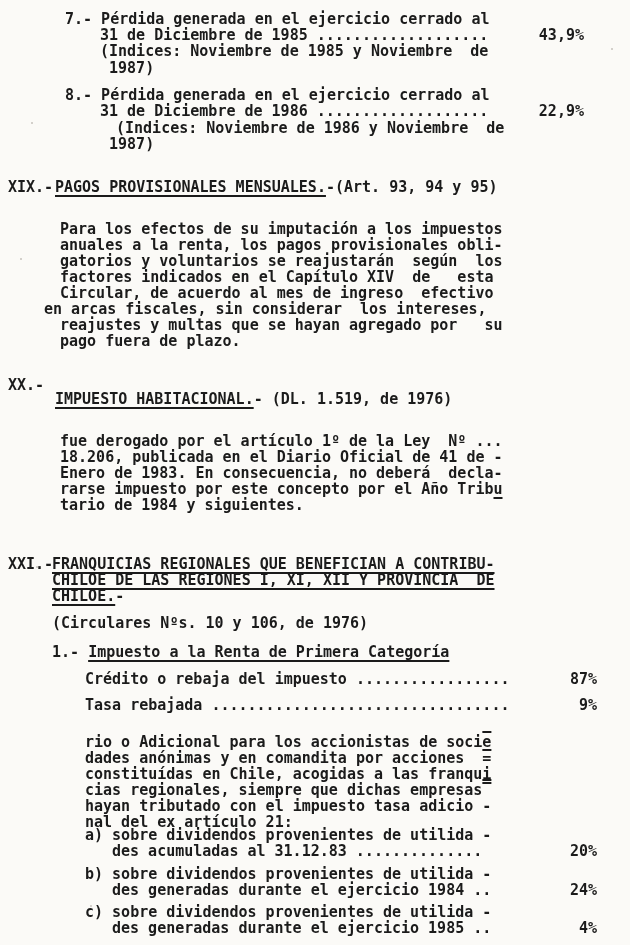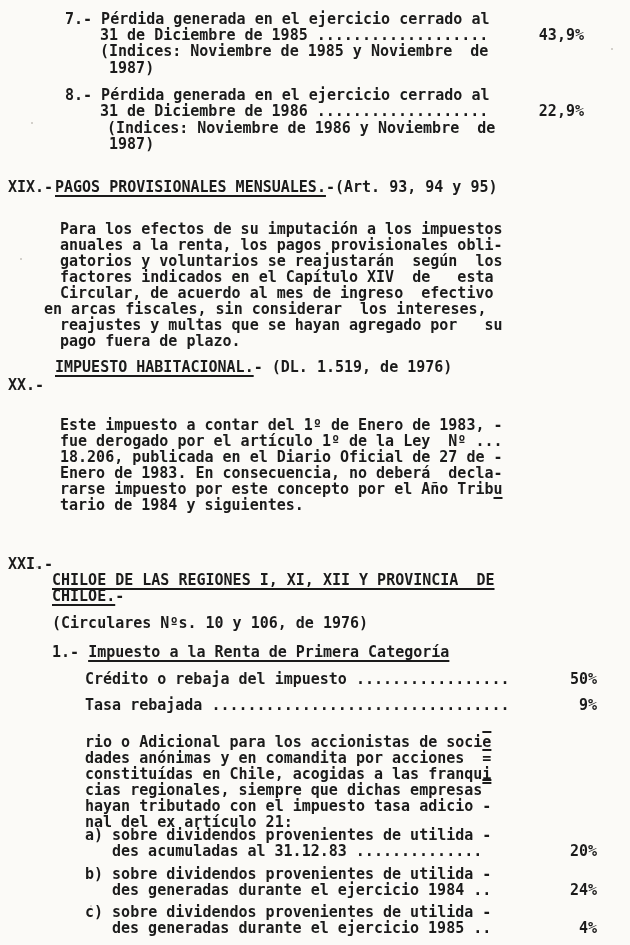--- a/index.html
+++ b/index.html
@@ -31,51 +31,51 @@
 
   <div class="ln" style="left:65px;top:11px">7.- Pérdida generada en el ejercicio cerrado al</div>
   <div class="ln" style="left:100px;top:27px">31 de Diciembre de 1985 ...................</div>
   <div class="ln val" style="right:46px;top:27px">43,9%</div>
   <div class="ln" style="left:100px;top:43px">(Indices: Noviembre de 1985 y Noviembre  de</div>
   <div class="ln" style="left:100px;top:60px"> 1987)</div>
 
   <div class="ln" style="left:65px;top:87px">8.- Pérdida generada en el ejercicio cerrado al</div>
   <div class="ln" style="left:100px;top:103px">31 de Diciembre de 1986 ...................</div>
   <div class="ln val" style="right:46px;top:103px">22,9%</div>
-  <div class="ln" style="left:107px;top:120px">(Indices: Noviembre de 1986 y Noviembre  de</div>
+  <div class="ln" style="left:116px;top:120px">(Indices: Noviembre de 1986 y Noviembre  de</div>
   <div class="ln" style="left:100px;top:136px"> 1987)</div>
 
   <div class="ln" style="left:8px;top:179px">XIX.-</div>
   <div class="ln" style="left:55px;top:179px"><span class="d-u">PAGOS PROVISIONALES MENSUALES.</span><span>-(Art. 93, 94 y 95)</span></div>
   <div class="ln" style="left:60px;top:221px">Para los efectos de su imputación a los impuestos</div>
   <div class="ln" style="left:60px;top:237px">anuales a la renta, los pagos provisionales obli-</div>
   <div class="ln" style="left:60px;top:253px">gatorios y voluntarios se reajustarán  según  los</div>
   <div class="ln" style="left:60px;top:269px">factores indicados en el Capítulo XIV  de   esta</div>
   <div class="ln" style="left:60px;top:285px">Circular, de acuerdo al mes de ingreso  efectivo</div>
   <div class="ln" style="left:44px;top:301px">en arcas fiscales, sin considerar  los intereses,</div>
   <div class="ln" style="left:60px;top:317px">reajustes y multas que se hayan agregado por   su</div>
   <div class="ln" style="left:60px;top:333px">pago fuera de plazo.</div>
 
   <div class="ln" style="left:8px;top:377px">XX.-</div>
-  <div class="ln" style="left:55px;top:359px"><span class="d-u">IMPUESTO HABITACIONAL.</span><span>- (DL. 1.519, de 1976)</span></div>
-  <div class="ln" style="left:60px;top:417px">Este impuesto a contar del 1º de Enero de 1983, -</div>
+  <div class="ln" style="left:55px;top:391px"><span class="d-u">IMPUESTO HABITACIONAL.</span><span>- (DL. 1.519, de 1976)</span></div>
   <div class="ln" style="left:60px;top:433px">fue derogado por el artículo 1º de la Ley  Nº ...</div>
-  <div class="ln" style="left:60px;top:449px">18.206, publicada en el Diario Oficial de 27 de -</div>
+  <div class="ln" style="left:60px;top:449px">18.206, publicada en el Diario Oficial de 41 de -</div>
   <div class="ln" style="left:60px;top:465px">Enero de 1983. En consecuencia, no deberá  decla-</div>
   <div class="ln" style="left:60px;top:481px"><span>rarse impuesto por este concepto por el Año Trib</span><span class="d-u">u</span></div>
   <div class="ln" style="left:60px;top:497px">tario de 1984 y siguientes.</div>
 
   <div class="ln" style="left:8px;top:556px">XXI.-</div>
+  <div class="ln" style="left:52px;top:556px"><span class="d-u">FRANQUICIAS REGIONALES QUE BENEFICIAN A CONTRIBU-</span></div>
   <div class="ln" style="left:52px;top:572px"><span class="d-u">CHILOE DE LAS REGIONES I, XI, XII Y PROVINCIA  DE</span></div>
   <div class="ln" style="left:52px;top:588px"><span class="d-u">CHILOE.</span><span>-</span></div>
   <div class="ln" style="left:52px;top:615px">(Circulares Nºs. 10 y 106, de 1976)</div>
 
   <div class="ln" style="left:52px;top:644px"><span>1.- </span><span class="d-u">Impuesto a la Renta de Primera Categoría</span></div>
   <div class="ln" style="left:85px;top:671px">Crédito o rebaja del impuesto .................</div>
-  <div class="ln val" style="right:33px;top:671px">50%</div>
+  <div class="ln val" style="right:33px;top:671px">87%</div>
   <div class="ln" style="left:85px;top:697px">Tasa rebajada .................................</div>
   <div class="ln val" style="right:33px;top:697px">9%</div>
 
   <div class="ln" style="left:85px;top:750px">dades anónimas y en comandita por acciones  =</div>
   <div class="ln" style="left:85px;top:734px"><span>rio o Adicional para los accionistas de soci</span><span class="d-uo">e</span></div>
   <div class="ln" style="left:85px;top:766px"><span>constituídas en Chile, acogidas a las franqu</span><span class="d-u">i</span></div>
   <div class="ln" style="left:85px;top:782px"><span>cias regionales, siempre que dichas empresas</span><span class="d-o"> </span></div>
   <div class="ln" style="left:85px;top:798px">hayan tributado con el impuesto tasa adicio -</div>
   <div class="ln" style="left:85px;top:814px">nal del ex artículo 21:</div>
 

